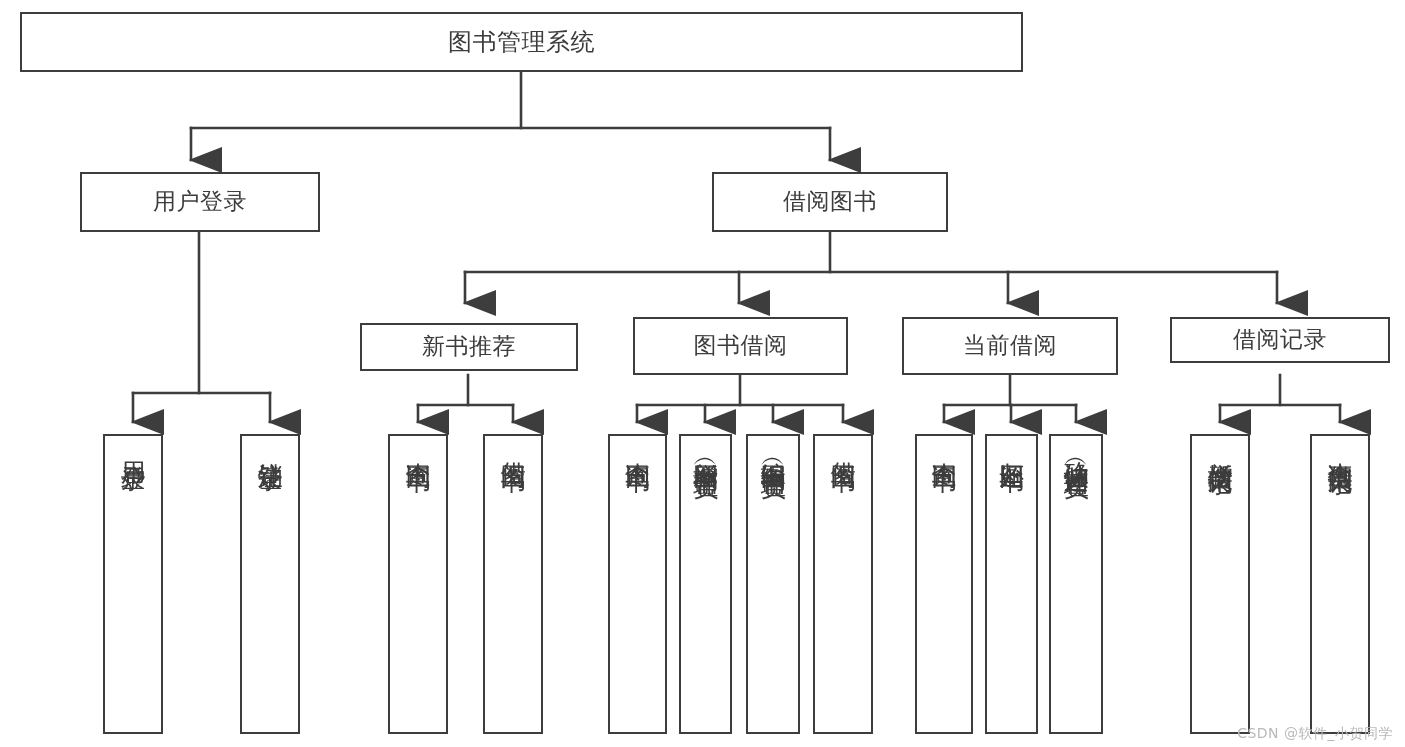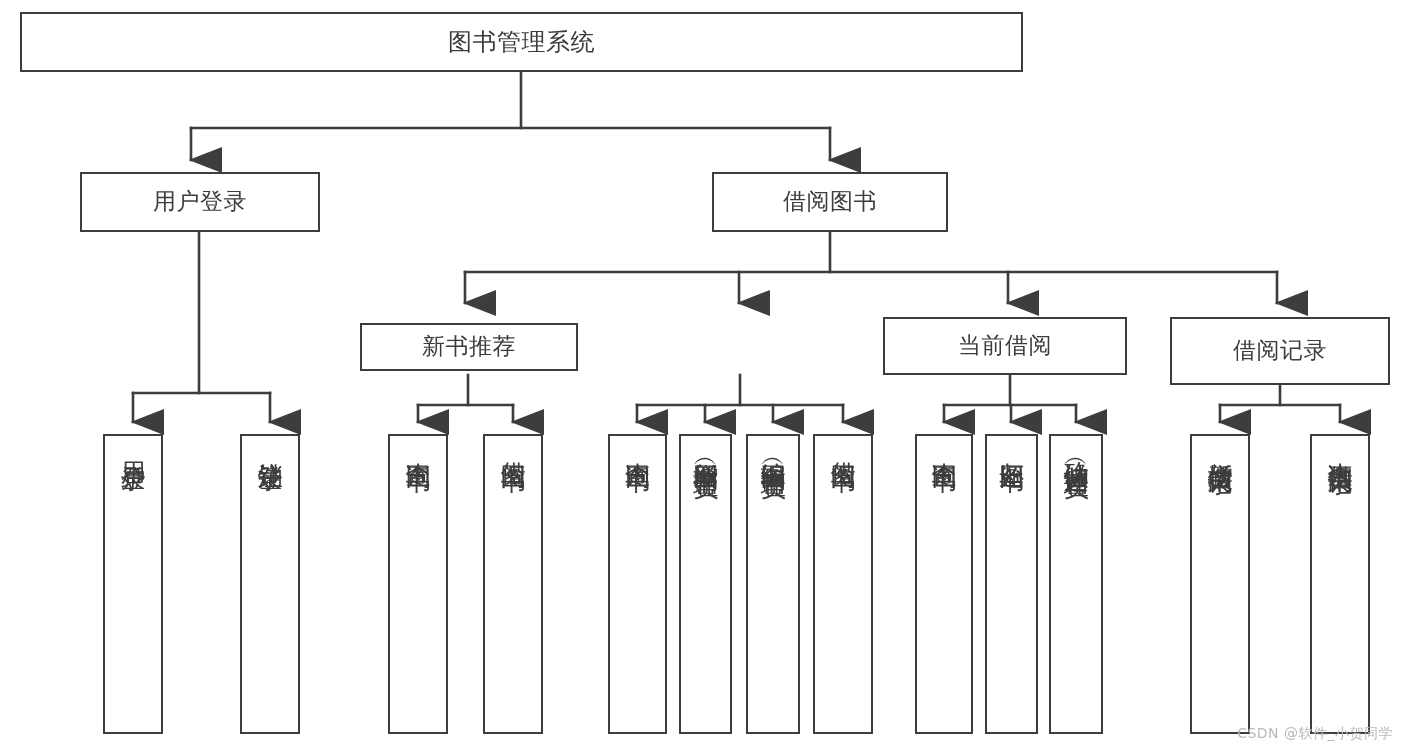--- a/index.html
+++ b/index.html
@@ -136,26 +136,29 @@
   </div>
 
   <div class="node h" style="left:712px; top:172px; width:236px; height:60px;">
     <span class="lbl">借阅图书</span>
   </div>
 
   <div class="node h" style="left:360px; top:323px; width:218px; height:48px;">
     <span class="lbl">新书推荐</span>
   </div>
 
-
-  <div class="node h" style="left:883px; top:317px; width:244px; height:58px;">
+  <div class="node h" style="left:633px; top:317px; width:215px; height:58px;">
+    <span class="lbl">图书借阅</span>
+  </div>
+
+  <div class="node h" style="left:902px; top:317px; width:216px; height:58px;">
     <span class="lbl">当前借阅</span>
   </div>
 
-  <div class="node h" style="left:1170px; top:317px; width:220px; height:68px;">
+  <div class="node h" style="left:1170px; top:317px; width:220px; height:46px;">
     <span class="lbl">借阅记录</span>
   </div>
 
   <div class="node v" style="left:103px; top:434px; width:60px; height:300px;">
     <span class="lbl">用户登录</span>
   </div>
 
   <div class="node v" style="left:240px; top:434px; width:60px; height:300px;">
     <span class="lbl">注销登录</span>
   </div>

